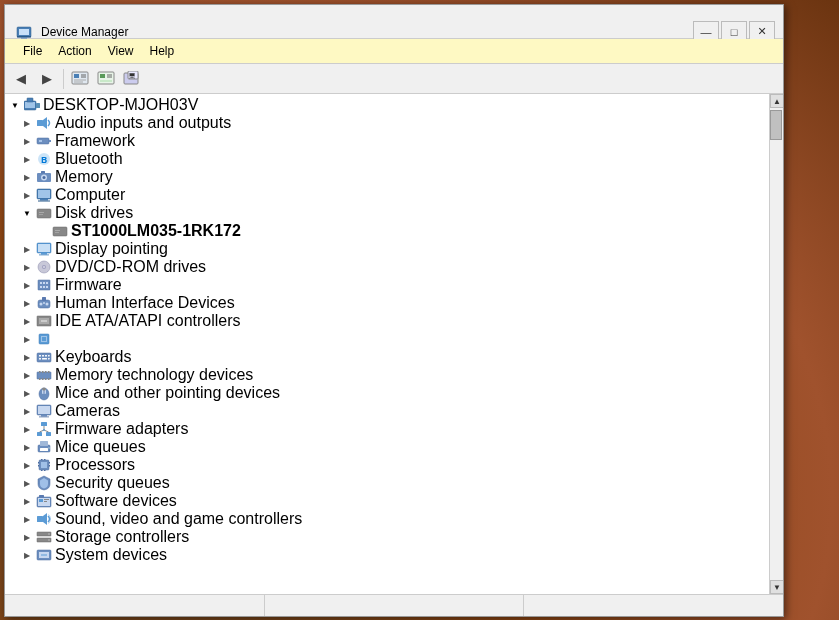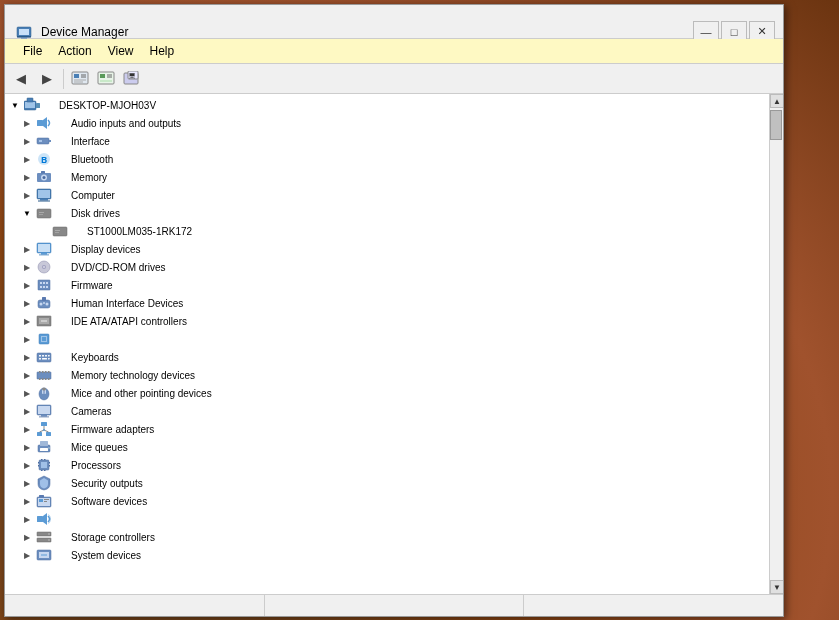--- a/index.html
+++ b/index.html
@@ -171,25 +171,24 @@
       width: 16px;
       height: 16px;
       margin: 0 3px;
       display: flex;
       align-items: center;
       justify-content: center;
       flex-shrink: 0;
       font-size: 12px;
     }
     .item-label {
-      font-size: 10px;
-      margin-left: 16px;
+      font-size: 16px;
     }
     .indent-1 { padding-left: 16px; }
-    .indent-2 { padding-left: 32px; }
+    .indent-2 { padding-left: 32px; font-weight: bold; }
     .status-bar {
       display: flex;
       border-top: 1px solid #ccc;
       background: #f0f0f0;
       height: 22px;
     }
     .status-section {
       flex: 1;
       border-right: 1px solid #ccc;
       padding: 3px 6px;
@@ -290,21 +289,21 @@
 
       <div class="tree-item indent-1">
         <span class="expand-arrow">▶</span>
         <span class="item-icon">
           <svg width="16" height="16" viewBox="0 0 16 16">
             <rect x="1" y="5" width="12" height="6" rx="1" fill="#6c8ebf" stroke="#4a6a9f" stroke-width="0.5"></rect>
             <rect x="13" y="7" width="2" height="2" fill="#6c8ebf"></rect>
             <rect x="3" y="7" width="3" height="2" fill="#a8c4e8"></rect>
           </svg>
         </span>
-        <span class="item-label">Interface</span>
+        <span class="item-label">Framework</span>
       </div>
 
       <div class="tree-item indent-1">
         <span class="expand-arrow">▶</span>
         <span class="item-icon">
           <svg width="16" height="16" viewBox="0 0 16 16">
             <circle cx="8" cy="8" r="6" fill="#0078d7" opacity="0.2"></circle>
             <text x="8" y="12" font-size="10" text-anchor="middle" fill="#0078d7" font-weight="bold">ʙ</text>
           </svg>
         </span>
@@ -368,21 +367,21 @@
       <div class="tree-item indent-1">
         <span class="expand-arrow">▶</span>
         <span class="item-icon">
           <svg width="16" height="16" viewBox="0 0 16 16">
             <rect x="1" y="2" width="14" height="10" rx="1" fill="#5b9bd5" stroke="#3a7ab5" stroke-width="0.5"></rect>
             <rect x="2" y="3" width="12" height="8" fill="#c8dff5"></rect>
             <rect x="5" y="12" width="6" height="1.5" fill="#5b9bd5"></rect>
             <rect x="3" y="13.5" width="10" height="0.8" fill="#3a7ab5"></rect>
           </svg>
         </span>
-        <span class="item-label">Display devices</span>
+        <span class="item-label">Display pointing</span>
       </div>
 
       <div class="tree-item indent-1">
         <span class="expand-arrow">▶</span>
         <span class="item-icon">
           <svg width="16" height="16" viewBox="0 0 16 16">
             <circle cx="8" cy="8" r="6" fill="#c8c8d8" stroke="#8888a8" stroke-width="0.5"></circle>
             <circle cx="8" cy="8" r="2" fill="#a0a0c0"></circle>
             <circle cx="8" cy="8" r="0.8" fill="white"></circle>
           </svg>
@@ -553,21 +552,21 @@
       </div>
 
       <div class="tree-item indent-1">
         <span class="expand-arrow">▶</span>
         <span class="item-icon">
           <svg width="16" height="16" viewBox="0 0 16 16">
             <path d="M8,1 L14,4 L14,9 Q14,14 8,15 Q2,14 2,9 L2,4 Z" fill="#6c8ebf" stroke="#4a6a9f" stroke-width="0.5"></path>
             <path d="M8,3 L12,5.5 L12,9 Q12,12.5 8,13.5 Q4,12.5 4,9 L4,5.5 Z" fill="#a0c0e8"></path>
           </svg>
         </span>
-        <span class="item-label">Security outputs</span>
+        <span class="item-label">Security queues</span>
       </div>
 
       <div class="tree-item indent-1">
         <span class="expand-arrow">▶</span>
         <span class="item-icon">
           <svg width="16" height="16" viewBox="0 0 16 16">
             <rect x="1" y="4" width="14" height="10" rx="1" fill="#6c8ebf" stroke="#4a6a9f" stroke-width="0.5"></rect>
             <rect x="2" y="5" width="12" height="8" fill="#c8d8f0"></rect>
             <rect x="3" y="6" width="4" height="3" fill="#5b9bd5"></rect>
             <rect x="8" y="6" width="5" height="1" fill="#888"></rect>
@@ -581,20 +580,21 @@
       <div class="tree-item indent-1">
         <span class="expand-arrow">▶</span>
         <span class="item-icon">
           <svg width="16" height="16" viewBox="0 0 16 16">
             <rect x="1" y="5" width="6" height="6" rx="0.5" fill="#5b9bd5"></rect>
             <polygon points="7,5 11,2 11,14 7,11" fill="#5b9bd5"></polygon>
             <path d="M12,5 Q15,8 12,11" stroke="#5b9bd5" stroke-width="1.5" fill="none"></path>
             <path d="M12.5,3.5 Q16.5,8 12.5,12.5" stroke="#5b9bd5" stroke-width="1" fill="none" opacity="0.5"></path>
           </svg>
         </span>
+        <span class="item-label">Sound, video and game controllers</span>
       </div>
 
       <div class="tree-item indent-1">
         <span class="expand-arrow">▶</span>
         <span class="item-icon">
           <svg width="16" height="16" viewBox="0 0 16 16">
             <rect x="1" y="3" width="14" height="4" rx="0.5" fill="#888" stroke="#666" stroke-width="0.5"></rect>
             <rect x="1" y="9" width="14" height="4" rx="0.5" fill="#888" stroke="#666" stroke-width="0.5"></rect>
             <circle cx="13" cy="5" r="1" fill="#aaa"></circle>
             <circle cx="13" cy="11" r="1" fill="#aaa"></circle>

